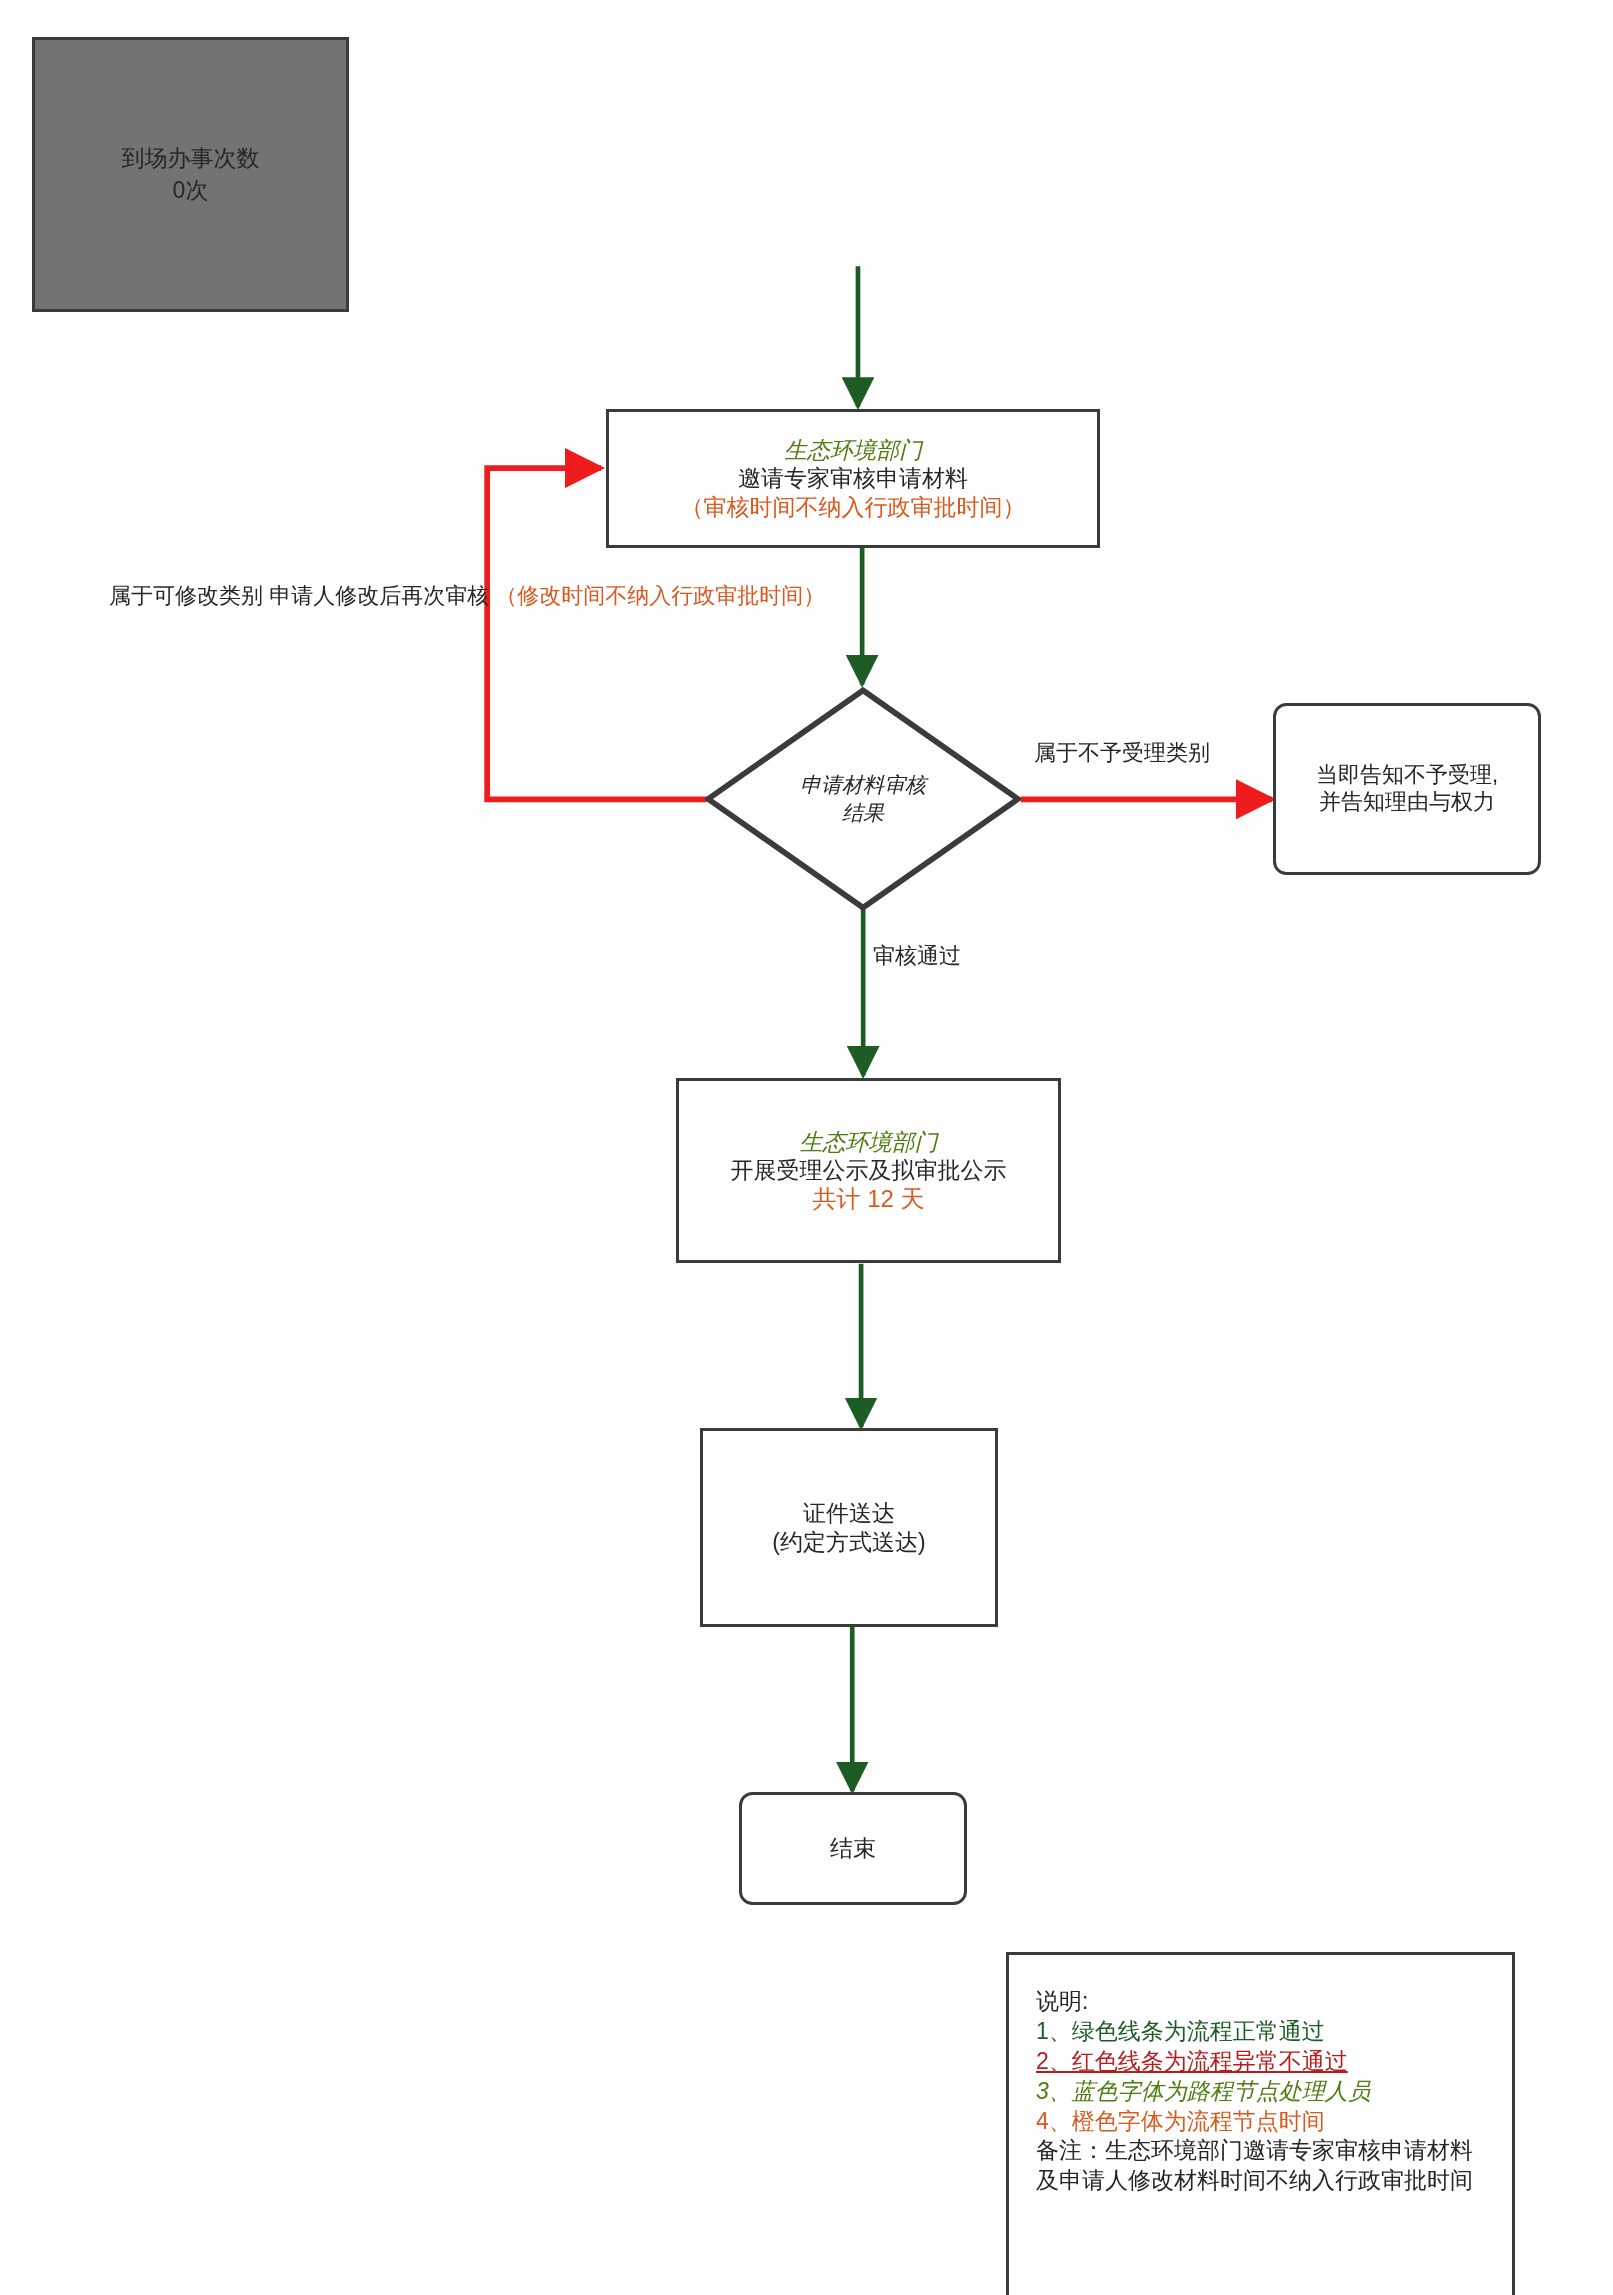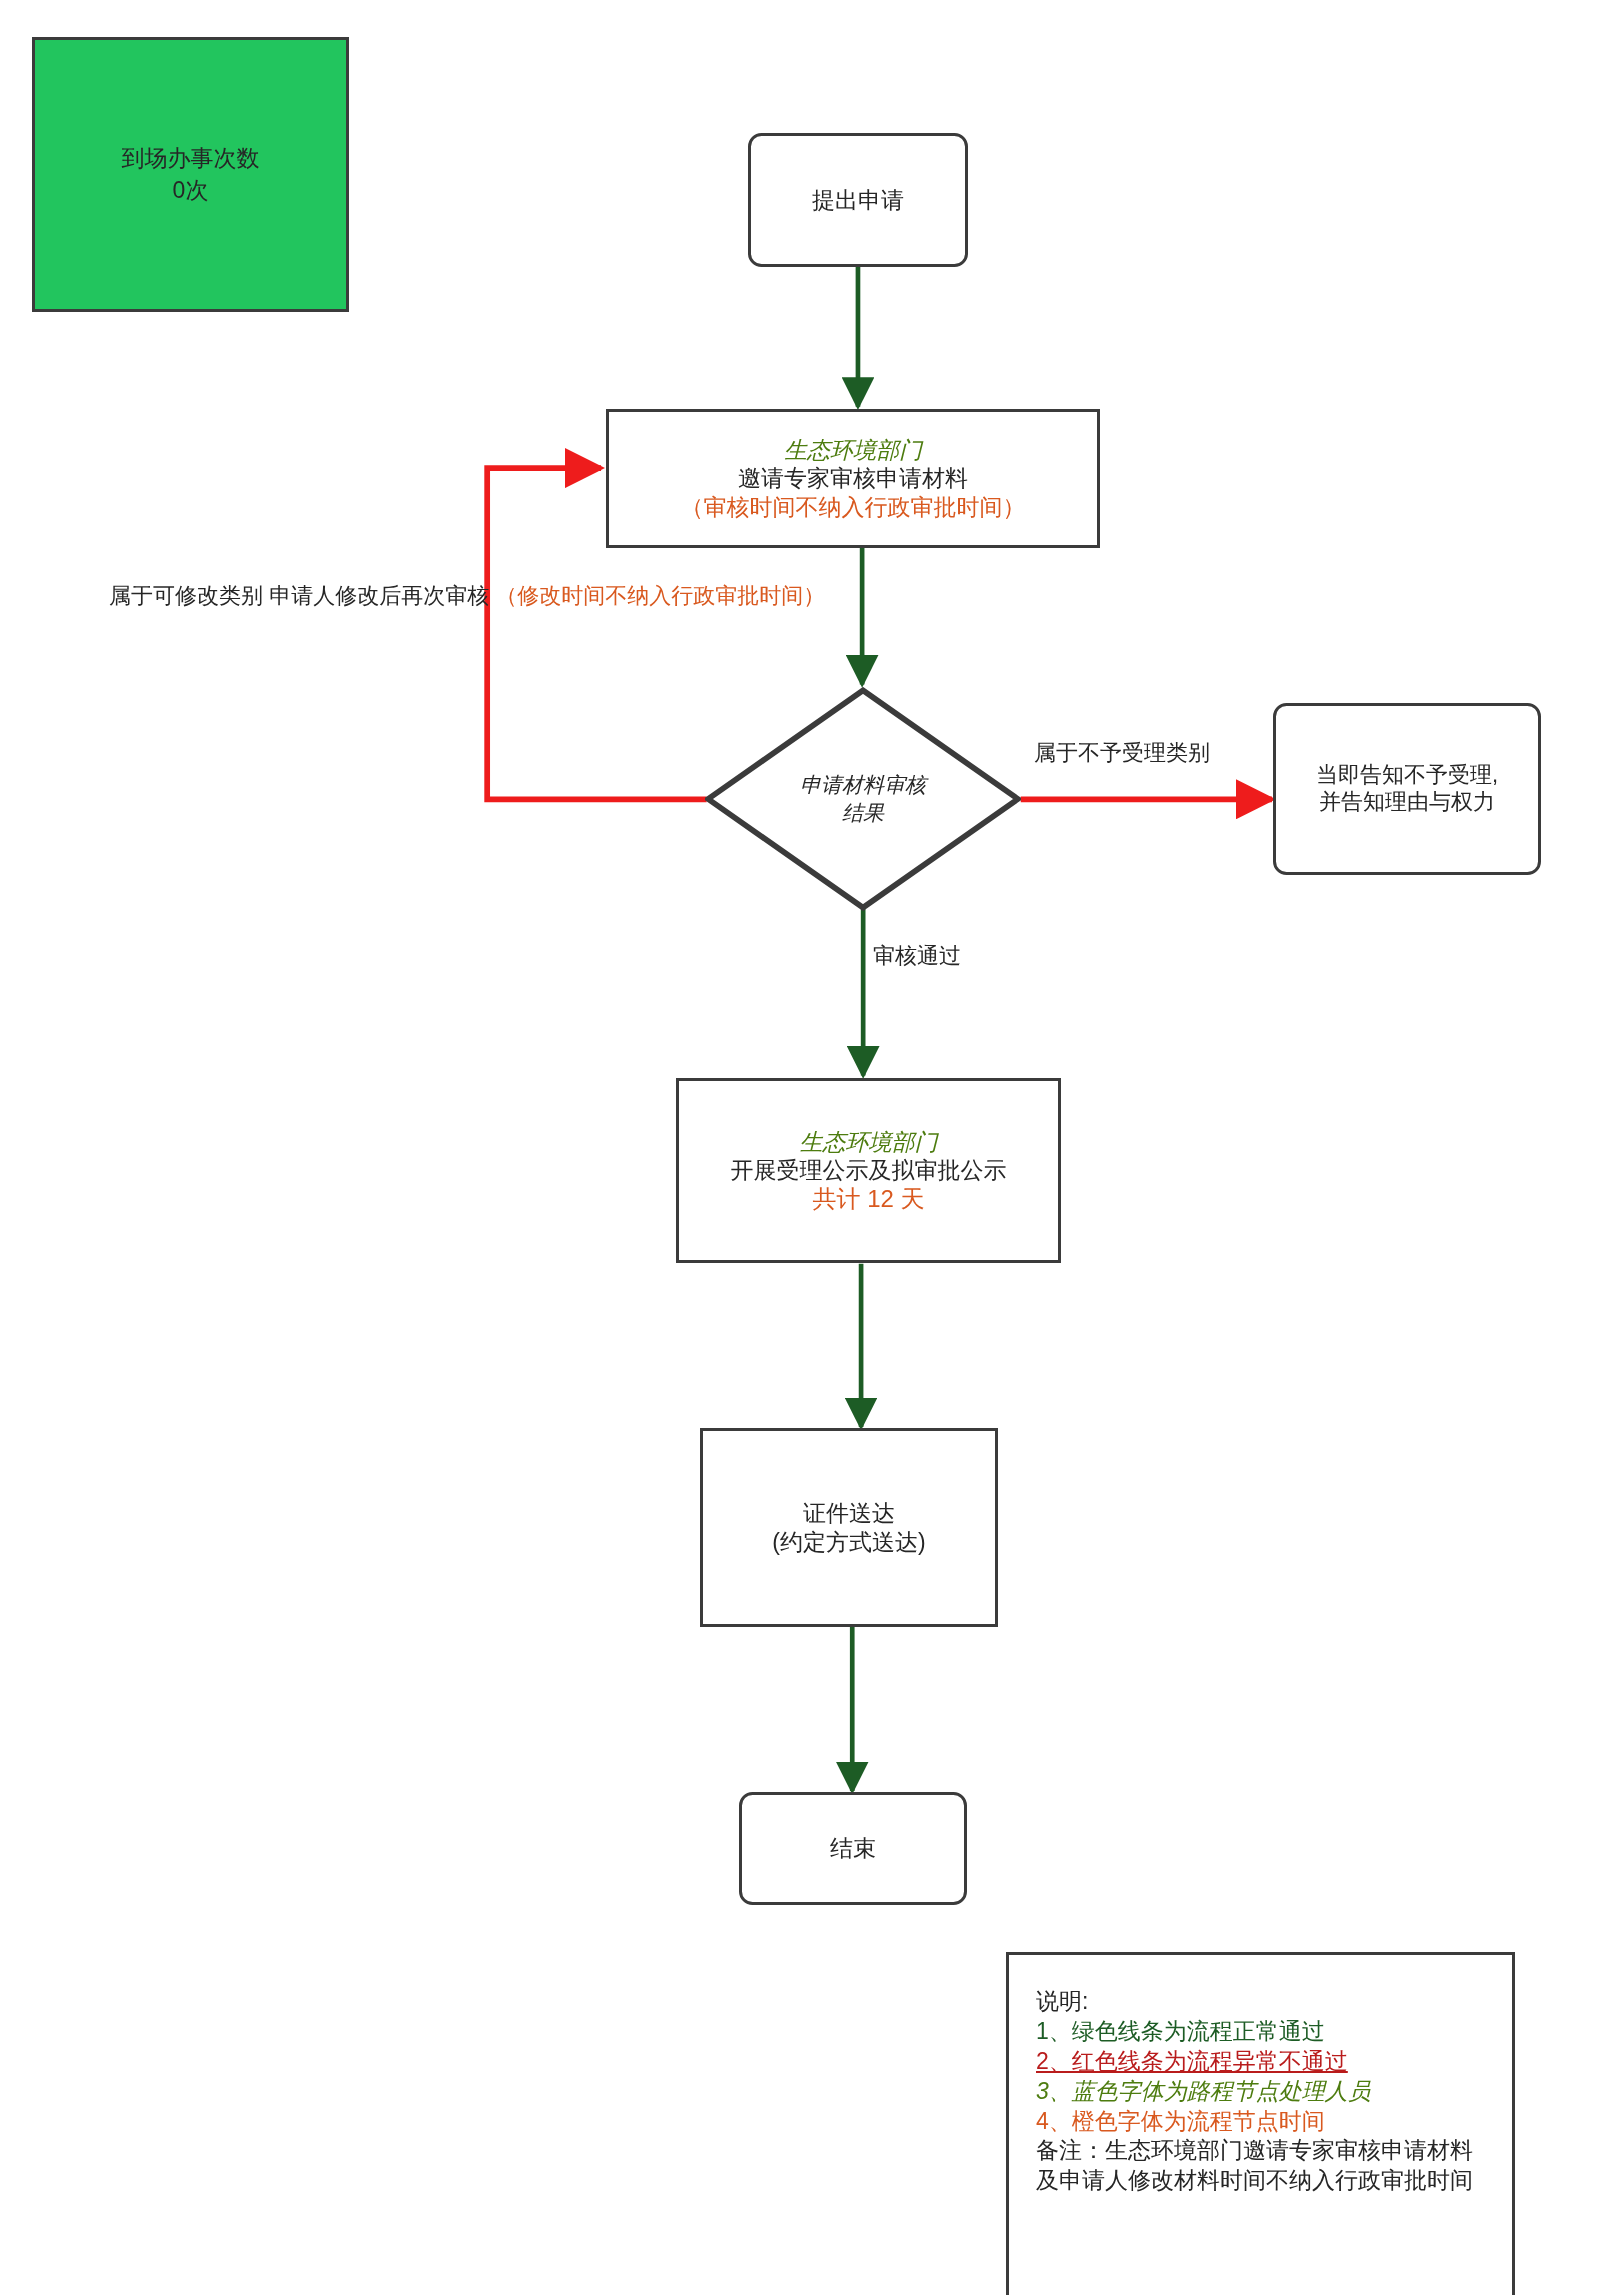--- a/index.html
+++ b/index.html
@@ -24,21 +24,21 @@
   .diamond .dlabel{position:absolute;left:0;top:0;width:100%;height:100%;
       display:flex;flex-direction:column;align-items:center;justify-content:center;
       text-align:center;color:#262626;}
 
   .edge-label{position:absolute;color:#262626;white-space:nowrap;line-height:1.25;text-align:center;}
 
   .legend{position:absolute;box-sizing:border-box;background:#fff;border:3.6px solid #3b3b3b;
           padding:32px 0 0 27px;}
   .legend .lline{display:block;white-space:nowrap;line-height:1.30;}
 
-  .infobox{position:absolute;box-sizing:border-box;background:#22c55e;border:3.6px solid #3b3b3b;
+  .infobox{position:absolute;box-sizing:border-box;background:#737373;border:3.6px solid #3b3b3b;
            display:flex;flex-direction:column;align-items:center;justify-content:center;}
 </style>
 </head>
 <body>
 
 <div id="canvas">
 
   <svg id="edges" viewBox="0 0 3102 4413" xmlns="http://www.w3.org/2000/svg">
     <defs>
       <marker id="grnArrow" viewBox="0 0 10 10" refX="9" refY="5" markerWidth="7" markerHeight="7" orient="auto-start-reverse">
@@ -62,23 +62,20 @@
     <path d="M 1962 1537 L 2445 1537" stroke="#ee1c1c" stroke-width="11" fill="none" marker-end="url(#redArrow)"></path>
 
     <path d="M 1358 1537 L 936 1537 L 936 900 L 1155 900" stroke="#ee1c1c" stroke-width="11" fill="none" stroke-linejoin="miter" marker-end="url(#redArrow)"></path>
   </svg>
 
   <div class="infobox" style="left:32px;top:37px;width:317px;height:275px;">
     <span class="ln t-dark" style="font-size:23px;line-height:1.35;">到场办事次数</span>
     <span class="ln t-dark" style="font-size:23px;line-height:1.35;">0次</span>
   </div>
 
-  <div class="node rounded" style="left:748px;top:133px;width:220px;height:134px;">
-    <span class="ln t-dark" style="font-size:23px;">提出申请</span>
-  </div>
 
   <div class="node" style="left:606px;top:409px;width:494px;height:139px;">
     <span class="ln t-blue" style="font-size:23px;">生态环境部门</span>
     <span class="ln t-dark" style="font-size:23px;">邀请专家审核申请材料</span>
     <span class="ln t-orange" style="font-size:23px;">（审核时间不纳入行政审批时间）</span>
   </div>
 
   <div class="diamond" style="left:705px;top:687px;width:316px;height:224px;font-style:italic;">
     <svg viewBox="0 0 608 430" width="316" height="224" xmlns="http://www.w3.org/2000/svg">
       <polygon points="304,6 602,215 304,424 6,215" fill="#ffffff" stroke="#3b3b3b" stroke-width="11"></polygon>

